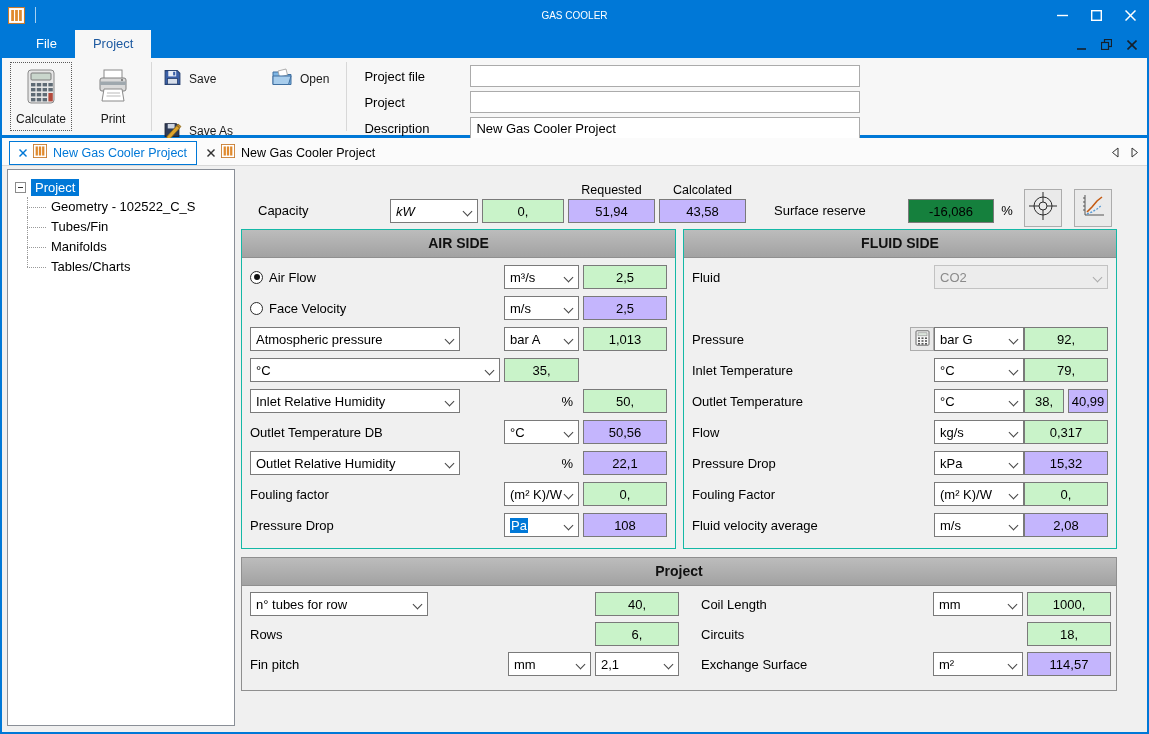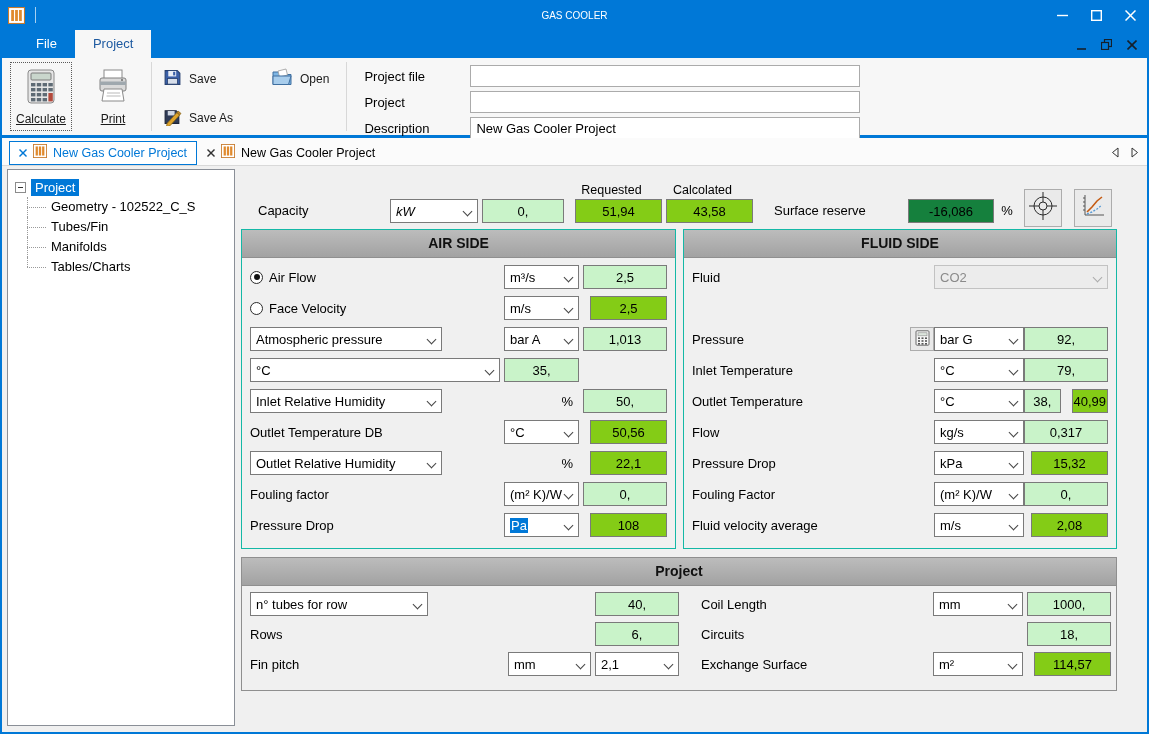--- a/index.html
+++ b/index.html
@@ -15,24 +15,24 @@
   .wincontrols .wbtn{ width:34px; height:100%; display:flex; align-items:center; justify-content:center; cursor:default;}
 
   
   .ribbontabs{ height:30px; background:#0078D7; display:flex; align-items:flex-end; padding-left:16px; flex:none; position:relative;}
   .rtab{ font-size:13px; padding:6px 18px 7px; color:#fff; }
   .rtab.active{ background:#F7F7F7; color:#1E5AA0; }
   .childcontrols{ position:absolute; right:10px; bottom:4px; display:flex; gap:15px; align-items:center;}
 
   
   .ribbon{ height:80px; background:#F7F7F7; border-bottom:3px solid #0078D7; display:flex; align-items:stretch; padding:2px 0; flex:none;}
-  .bigbtn{ width:62px; margin:2px 2px 2px 8px; display:flex; flex-direction:column; align-items:center; justify-content:space-between; padding:5px 2px 4px; font-size:12px; color:#1a1a1a; background:transparent; border:1px solid transparent;text-decoration:underline;}
+  .bigbtn{ width:62px; margin:2px 2px 2px 8px; display:flex; flex-direction:column; align-items:center; justify-content:space-between; padding:5px 2px 4px; font-size:12px; color:#1a1a1a; background:transparent; border:1px solid transparent;}
   .bigbtn.focused{ border:1px dotted #5a5a5a; }
   .rsep{ width:1px; background:#D8D8D8; margin:2px 5px;}
-  .smallcol{ display:flex; flex-direction:column; justify-content:space-between; padding:6px 2px; gap:13px;}
+  .smallcol{ display:flex; flex-direction:column; justify-content:space-between; padding:6px 2px; gap:26px;}
   .smallbtn{ display:flex; align-items:center; gap:7px; font-size:12px; color:#1a1a1a; padding:2px 10px 2px 4px;}
   .rfields{ width:514px; display:grid; grid-template-columns:102px 1fr; column-gap:4px; row-gap:4px; align-items:center; padding:5px 6px 9px 12px; font-size:13px;}
   .rfields input{ height:22px; border:1px solid #ABABAB; background:#fff; font-family:"Liberation Sans",sans-serif; font-size:13px; padding:0 5px; width:100%;}
 
   
   .docstrip{ height:28px; background:#FBFBFB; display:flex; align-items:center; padding:2px 8px 0 7px; border-bottom:1px solid #D9D9D9; flex:none;}
   .dtab{ height:24px; display:flex; align-items:center; gap:6px; padding:0 9px; font-size:12.5px; border:1px solid transparent;}
   .dtab.active{ background:#fff; border-color:#0078D7; color:#0078D7;}
   .dtab .dlabel{ white-space:nowrap; }
   .navarrows{ margin-left:auto; display:flex; gap:12px; align-items:center;}
@@ -47,21 +47,21 @@
   .tree-children{ margin-left:19px;}
   .tree-child{ position:relative; padding-left:24px; height:20px; line-height:20px; white-space:nowrap;}
   .tree-child::before{ content:""; position:absolute; left:0; top:10px; width:19px; border-top:1px dotted #9a9a9a;}
   .tree-child::after{ content:""; position:absolute; left:0; top:0; bottom:0; border-left:1px dotted #9a9a9a;}
   .tree-child:last-child::after{ bottom:auto; height:10px;}
 
   .content{ flex:1; padding:2px 30px 0 0; min-width:0;}
 
   
   .field{ height:24px; border:1px solid #7a7a7a; display:flex; align-items:center; justify-content:center; font-size:13px; background:#fff;}
-  .green{ background:#C9F3C9; } .yellow{ background:#84cc16;margin-left:7px; } .pink{ background:#15803d; }
+  .green{ background:#C9F3C9; } .yellow{ background:#c4b5fd; } .pink{ background:#15803d; }
   .combo{ height:24px; background:#fff; border:1px solid #7a7a7a; display:flex; align-items:center; padding:0 5px 0 5px; font-size:13px; position:relative; white-space:nowrap;}
   .combo .chev{ width:9px; height:9px; margin-left:auto; position:relative; flex:none;}
   .combo .chev::before{ content:""; position:absolute; left:1px; top:1px; width:6px; height:6px; border-right:1.4px solid #454545; border-bottom:1.4px solid #454545; transform:rotate(45deg);}
   .combo.disabled{ background:#ECECEC; border-color:#C2C2C2; color:#8a8a8a;}
   .combo.disabled .chev::before{ border-color:#ABABAB;}
   .seltext{ background:#0078D7; color:#fff; padding:0 1px;}
 
   
   .caprow{ height:54px; display:flex; align-items:flex-end; padding-bottom:2px;}
   .caplabel{ margin-left:17px; width:132px; font-size:13px; line-height:24px;}
@@ -77,21 +77,21 @@
   .iconbtn.target{ margin-left:10px;} .iconbtn.chart{ margin-left:12px;}
 
   
   .panelsrow{ display:flex; gap:7px; margin-top:4px; height:320px;}
   .panel{ border:1px solid #14b8a6; background:#F0F0F0;}
   .panel.air{ width:435px; flex:none;} .panel.fluid{ flex:1;}
   .phead{ height:28px; background:linear-gradient(#BCBCBC,#A2A2A2); border-bottom:1px solid #8f8f8f; font-weight:bold; font-size:14px; text-align:center; line-height:27px; color:#111;}
   .arow{ display:grid; grid-template-columns:1fr 75px 84px; column-gap:4px; align-items:center; margin:7px 8px 0; height:24px; font-size:13px;}
   .frow{ display:grid; grid-template-columns:1fr 24px 90px 84px; column-gap:0; align-items:center; margin:7px 8px 0; height:24px; font-size:13px;}
   .rowlabel{ display:flex; align-items:center; gap:6px; white-space:nowrap;}
-  .labelcombo{ width:192px;}
+  .labelcombo{ width:210px;}
   .unitstatic{ text-align:right; padding-right:6px;}
   .radio{ width:13px; height:13px; border-radius:50%; border:1px solid #2b2b2b; background:#fff; position:relative; flex:none;}
   .radio.checked::after{ content:""; position:absolute; inset:2.5px; background:#111; border-radius:50%;}
   .splitval{ display:flex; gap:4px;}
   .splitval .field{ flex:1;}
   .minibtn{ width:24px; height:24px; background:#E9E9E9; border:1px solid #ACACAC; display:flex; align-items:center; justify-content:center;}
   .spacer-row{ height:24px; margin:7px 8px 0;}
 
   
   .projpanel{ margin-top:8px; height:134px; border:1px solid #8f8f8f; background:#F0F0F0;}

